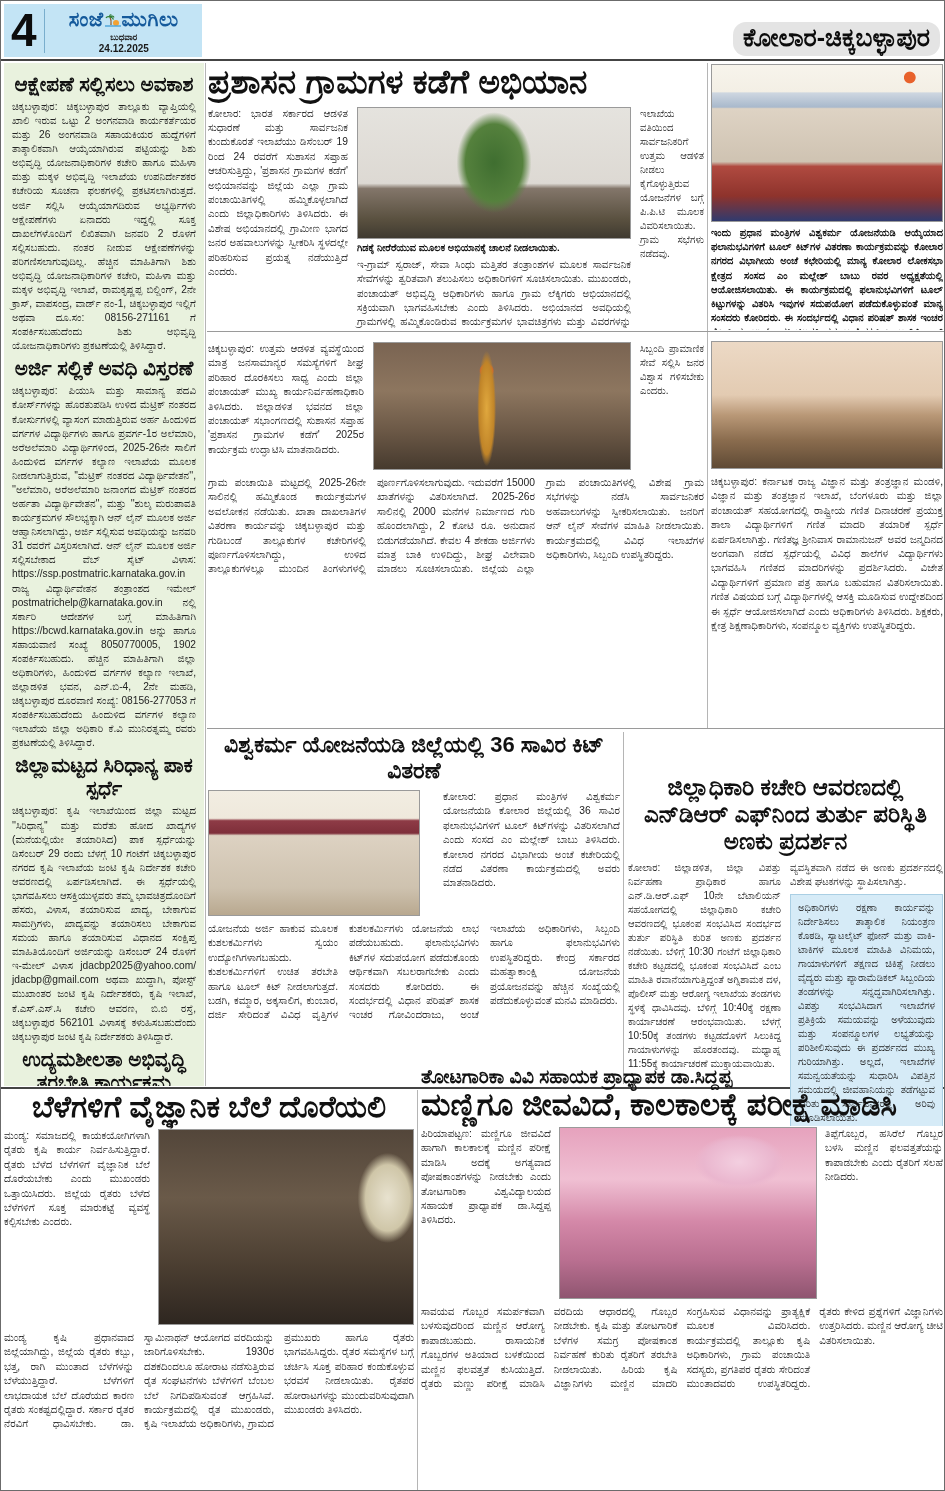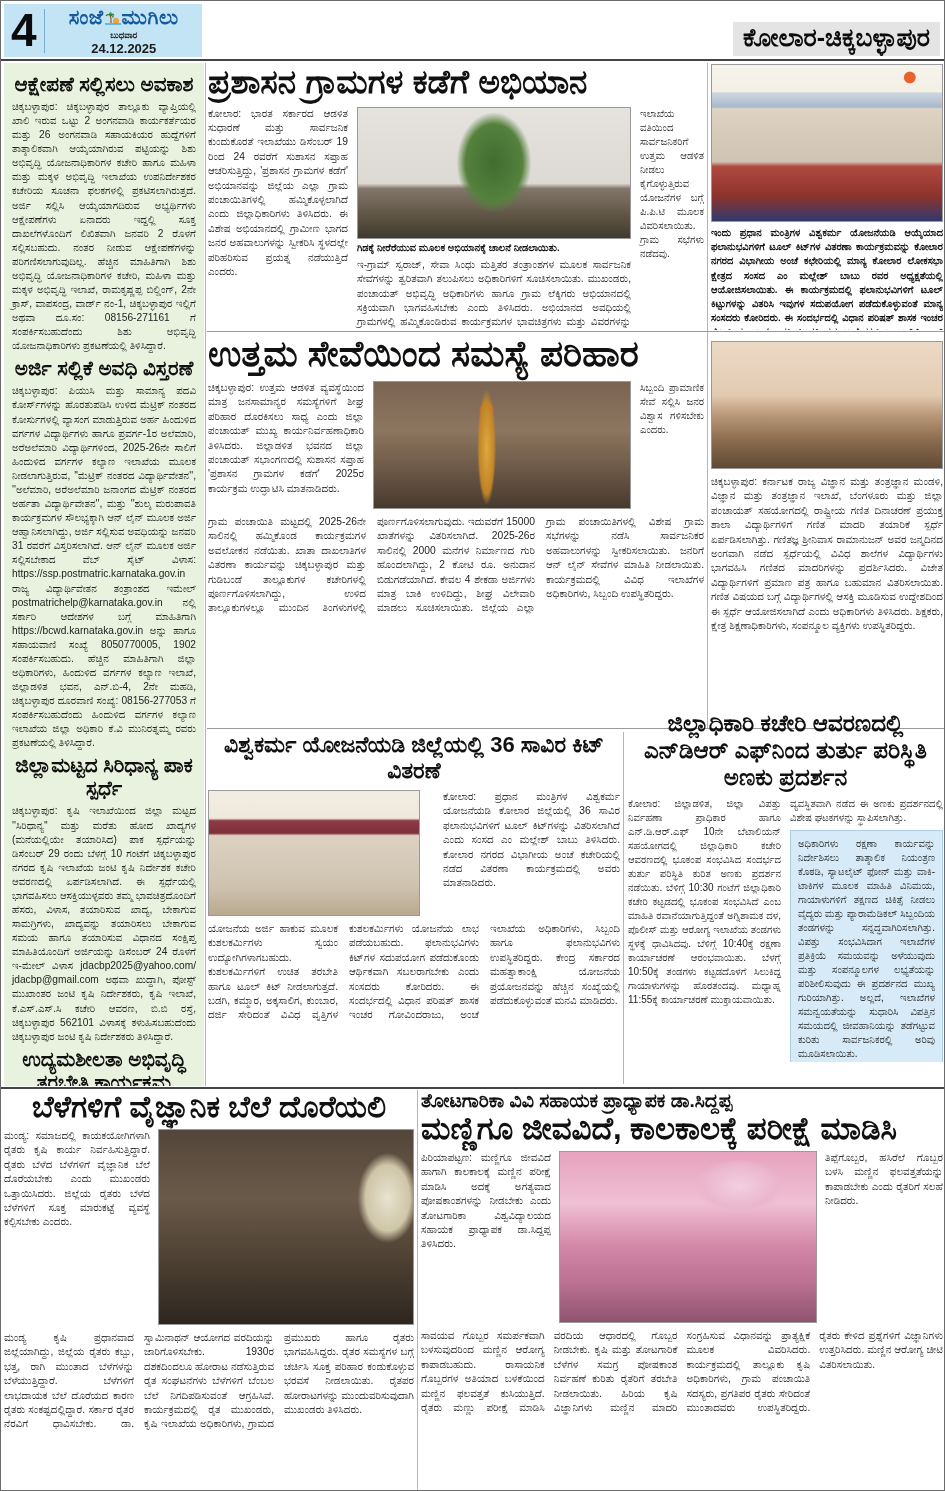--- a/index.html
+++ b/index.html
@@ -13,24 +13,24 @@
   .masthead {
     position:absolute; left:3px; top:3px; width:198px; height:53px;
     background:#c3e4f5; display:flex; align-items:center; padding:2px 4px;
   }
   .page-num { font-size:46px; font-weight:bold; line-height:0.95; padding:0 7px 0 3px; color:#0c0c0c; }
   .mast-div { width:1px; height:44px; background:#79aecd; margin-right:5px; }
   .mast-right { flex:1; text-align:center; }
   .paper-title { font-size:20px; font-weight:bold; color:#155a9c; letter-spacing:0.5px; white-space:nowrap; }
   .palm { vertical-align:middle; margin:0 1px; }
   .mast-day { font-size:8.5px; font-weight:bold; color:#222; margin-top:1px; }
-  .mast-date { font-size:13px; font-weight:bold; color:#1a1a1a; }
+  .mast-date { font-size:10px; font-weight:bold; color:#1a1a1a; }
   .section-label {
     position:absolute; right:4px; top:21px; background:#e4e4e4;
-    font-size:25px; font-weight:bold; padding:1px 10px 3px; color:#0c0c0c;
+    font-size:25px; font-weight:bold; padding:1px 10px 3px; color:#0c0c0c;border-radius:13px;
   }
   .hline { position:absolute; background:#444; }
   .vline { position:absolute; background:#b5b5b5; width:1px; }
 
   
   .left-col {
     position:absolute; left:3px; top:62px; width:200px; height:1023px;
     background:#e9f2de; padding:6px 8px; overflow:hidden;
   }
   .lc-head { text-align:center; font-size:20px; font-weight:bold; line-height:1.15; margin:4px 0 4px; }
@@ -79,35 +79,35 @@
   }
   
   .art-vk { left:207px; top:731px; width:412px; height:352px; }
   .vk-row { display:flex; gap:23px; margin-top:6px; }
   .vk-photo { width:212px; height:126px; flex:none;
     background:
       linear-gradient(180deg,#f2ede2 0%,#efe9dc 22%,#8e3b46 24%,#7e2f3a 34%,#ddd2c2 36%,#cec2af 78%,#b8a88f 100%);
   }
   .vk-bottom { margin-top:6px; column-count:3; column-gap:11px; }
   
-  .art-nd { left:627px; top:709px; width:315px; height:352px; }
+  .art-nd { left:627px; top:773px; width:315px; height:352px; }
   .nd-grid { display:grid; grid-template-columns:1fr 1fr; column-gap:9px; margin-top:6px; }
   .nd-box { background:#d6ebf7; border:1px solid #aacfe4; padding:6px 7px; margin:5px 0; }
   
   .art-bl { left:3px; top:1089px; width:410px; height:399px; }
   .bl-row { display:flex; gap:8px; margin-top:6px; }
   .bl-side { width:146px; flex:none; }
   .bl-photo { flex:1; height:196px;
     background:
       radial-gradient(ellipse 40px 60px at 90% 35%, #e8e2cf 0%, #cfc6a8 55%, rgba(0,0,0,0) 75%),
       linear-gradient(180deg,#53463a 0%,#6a5a49 35%,#4b3e31 70%,#2e2620 100%);
   }
   .bl-bottom { margin-top:6px; column-count:3; column-gap:10px; }
   
-  .art-br { left:420px; top:1089px; width:522px; height:399px; }
+  .art-br { left:420px; top:1065px; width:522px; height:399px; }
   .br-row { display:flex; gap:8px; margin-top:5px; }
   .br-side-l { width:130px; flex:none; }
   .br-photo { width:258px; height:172px; flex:none;
     background:
       radial-gradient(ellipse 60px 36px at 70% 20%, #f3cfe0 0%, #eab6ce 60%, rgba(0,0,0,0) 75%),
       linear-gradient(180deg,#e6a2bd 0%,#f0c0d3 30%,#d488a8 55%,#b96f90 78%,#8f5570 100%);
   }
   .br-side-r { flex:1; }
   .br-bottom { margin-top:6px; column-count:4; column-gap:9px; }
   .small { font-size:10px; }
@@ -176,21 +176,20 @@
       <div class="body-text small">ಇಲಾಖೆಯ ವತಿಯಿಂದ ಸಾರ್ವಜನಿಕರಿಗೆ ಉತ್ತಮ ಆಡಳಿತ ನೀಡಲು ಕೈಗೊಳ್ಳುತ್ತಿರುವ ಯೋಜನೆಗಳ ಬಗ್ಗೆ ಪಿ.ಪಿ.ಟಿ ಮೂಲಕ ವಿವರಿಸಲಾಯಿತು. ಗ್ರಾಮ ಸಭೆಗಳು ನಡೆದವು.</div>
     </div>
   </div>
 
   <div class="art art-tr">
     <div class="photo tr-photo"></div>
     <div class="caption" style="margin-top:4px;">ಇಂದು ಪ್ರಧಾನ ಮಂತ್ರಿಗಳ ವಿಶ್ವಕರ್ಮ ಯೋಜನೆಯಡಿ ಆಯ್ಕೆಯಾದ ಫಲಾನುಭವಿಗಳಿಗೆ ಟೂಲ್ ಕಿಟ್‌ಗಳ ವಿತರಣಾ ಕಾರ್ಯಕ್ರಮವನ್ನು ಕೋಲಾರ ನಗರದ ವಿಭಾಗೀಯ ಅಂಚೆ ಕಛೇರಿಯಲ್ಲಿ ಮಾನ್ಯ ಕೋಲಾರ ಲೋಕಸಭಾ ಕ್ಷೇತ್ರದ ಸಂಸದ ಎಂ ಮಲ್ಲೇಶ್ ಬಾಬು ರವರ ಅಧ್ಯಕ್ಷತೆಯಲ್ಲಿ ಆಯೋಜಿಸಲಾಯಿತು. ಈ ಕಾರ್ಯಕ್ರಮದಲ್ಲಿ ಫಲಾನುಭವಿಗಳಿಗೆ ಟೂಲ್ ಕಿಟ್ಟುಗಳನ್ನು ವಿತರಿಸಿ ಇವುಗಳ ಸದುಪಯೋಗ ಪಡೆದುಕೊಳ್ಳುವಂತೆ ಮಾನ್ಯ ಸಂಸದರು ಕೋರಿದರು. ಈ ಸಂದರ್ಭದಲ್ಲಿ ವಿಧಾನ ಪರಿಷತ್ ಶಾಸಕ ಇಂಚರ ಗೋವಿಂದರಾಜು, ಓಂ ಶಕ್ತಿ ಚಿಲಪತಿ, ಸಮಾಜ ಸೇವಕ ಸಿ ಎಂ ಆರ್ ಶ್ರೀನಾಥ್ ಸೇರಿದಂತೆ ಮುಂತಾದವರು ಉಪಸ್ಥಿತರಿದ್ದರು.</div>
   </div>
 
   <div class="art art-mc">
-    <div class="headline-xl" style="font-size:36px;">ಉತ್ತಮ ಸೇವೆಯಿಂದ ಸಮಸ್ಯೆ ಪರಿಹಾರ</div>
     <div class="mc-grid">
       <div class="body-text">ಚಿಕ್ಕಬಳ್ಳಾಪುರ: ಉತ್ತಮ ಆಡಳಿತ ವ್ಯವಸ್ಥೆಯಿಂದ ಮಾತ್ರ ಜನಸಾಮಾನ್ಯರ ಸಮಸ್ಯೆಗಳಿಗೆ ಶೀಘ್ರ ಪರಿಹಾರ ದೊರಕಿಸಲು ಸಾಧ್ಯ ಎಂದು ಜಿಲ್ಲಾ ಪಂಚಾಯತ್ ಮುಖ್ಯ ಕಾರ್ಯನಿರ್ವಹಣಾಧಿಕಾರಿ ತಿಳಿಸಿದರು. ಜಿಲ್ಲಾಡಳಿತ ಭವನದ ಜಿಲ್ಲಾ ಪಂಚಾಯತ್ ಸಭಾಂಗಣದಲ್ಲಿ ಸುಶಾಸನ ಸಪ್ತಾಹ 'ಪ್ರಶಾಸನ ಗ್ರಾಮಗಳ ಕಡೆಗೆ' 2025ರ ಕಾರ್ಯಕ್ರಮ ಉದ್ಘಾಟಿಸಿ ಮಾತನಾಡಿದರು.</div>
       <div class="photo mc-photo"></div>
       <div class="body-text small">ಸಿಬ್ಬಂದಿ ಪ್ರಾಮಾಣಿಕ ಸೇವೆ ಸಲ್ಲಿಸಿ ಜನರ ವಿಶ್ವಾಸ ಗಳಿಸಬೇಕು ಎಂದರು.</div>
     </div>
     <div class="mc-bottom body-text">ಗ್ರಾಮ ಪಂಚಾಯಿತಿ ಮಟ್ಟದಲ್ಲಿ 2025-26ನೇ ಸಾಲಿನಲ್ಲಿ ಹಮ್ಮಿಕೊಂಡ ಕಾರ್ಯಕ್ರಮಗಳ ಅವಲೋಕನ ನಡೆಯಿತು. ಖಾತಾ ದಾಖಲಾತಿಗಳ ವಿತರಣಾ ಕಾರ್ಯವನ್ನು ಚಿಕ್ಕಬಳ್ಳಾಪುರ ಮತ್ತು ಗುಡಿಬಂಡೆ ತಾಲ್ಲೂಕುಗಳ ಕಚೇರಿಗಳಲ್ಲಿ ಪೂರ್ಣಗೊಳಿಸಲಾಗಿದ್ದು, ಉಳಿದ ತಾಲ್ಲೂಕುಗಳಲ್ಲೂ ಮುಂದಿನ ತಿಂಗಳುಗಳಲ್ಲಿ ಪೂರ್ಣಗೊಳಿಸಲಾಗುವುದು. ಇದುವರೆಗೆ 15000 ಖಾತೆಗಳನ್ನು ವಿತರಿಸಲಾಗಿದೆ. 2025-26ರ ಸಾಲಿನಲ್ಲಿ 2000 ಮನೆಗಳ ನಿರ್ಮಾಣದ ಗುರಿ ಹೊಂದಲಾಗಿದ್ದು, 2 ಕೋಟಿ ರೂ. ಅನುದಾನ ಬಿಡುಗಡೆಯಾಗಿದೆ. ಕೇವಲ 4 ಶೇಕಡಾ ಅರ್ಜಿಗಳು ಮಾತ್ರ ಬಾಕಿ ಉಳಿದಿದ್ದು, ಶೀಘ್ರ ವಿಲೇವಾರಿ ಮಾಡಲು ಸೂಚಿಸಲಾಯಿತು. ಜಿಲ್ಲೆಯ ಎಲ್ಲಾ ಗ್ರಾಮ ಪಂಚಾಯಿತಿಗಳಲ್ಲಿ ವಿಶೇಷ ಗ್ರಾಮ ಸಭೆಗಳನ್ನು ನಡೆಸಿ ಸಾರ್ವಜನಿಕರ ಅಹವಾಲುಗಳನ್ನು ಸ್ವೀಕರಿಸಲಾಯಿತು. ಜನರಿಗೆ ಆನ್ ಲೈನ್ ಸೇವೆಗಳ ಮಾಹಿತಿ ನೀಡಲಾಯಿತು. ಕಾರ್ಯಕ್ರಮದಲ್ಲಿ ವಿವಿಧ ಇಲಾಖೆಗಳ ಅಧಿಕಾರಿಗಳು, ಸಿಬ್ಬಂದಿ ಉಪಸ್ಥಿತರಿದ್ದರು.</div>
   </div>
 
   <div class="art art-mr">
     <div class="photo mr-photo"></div>

